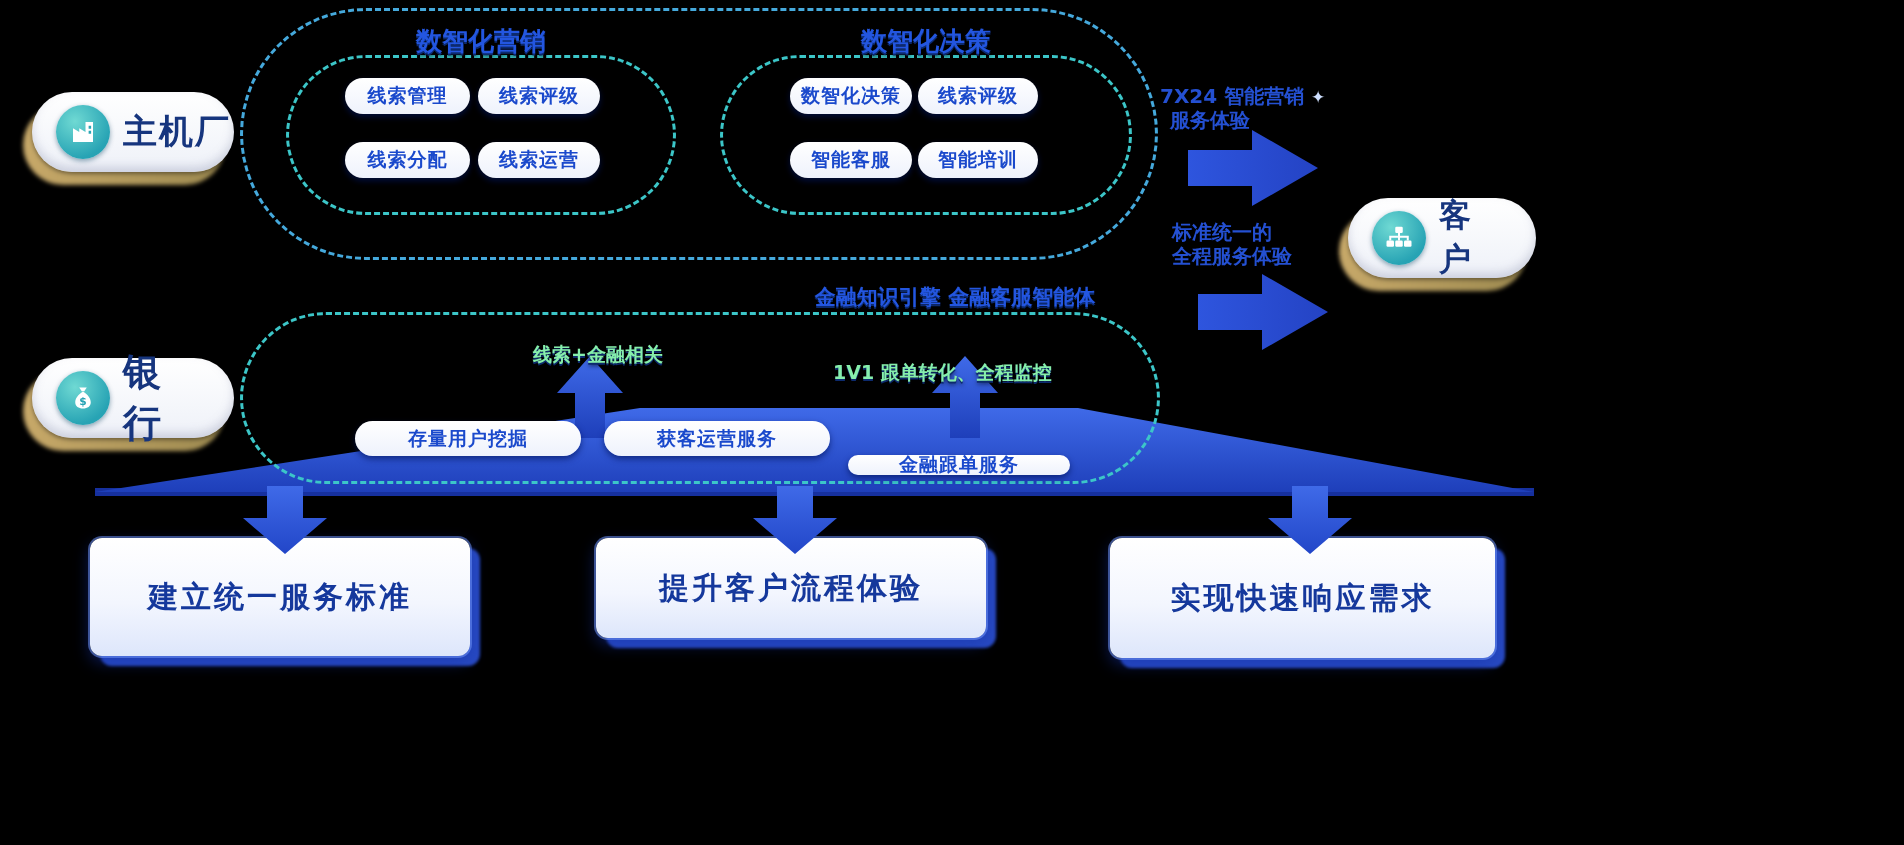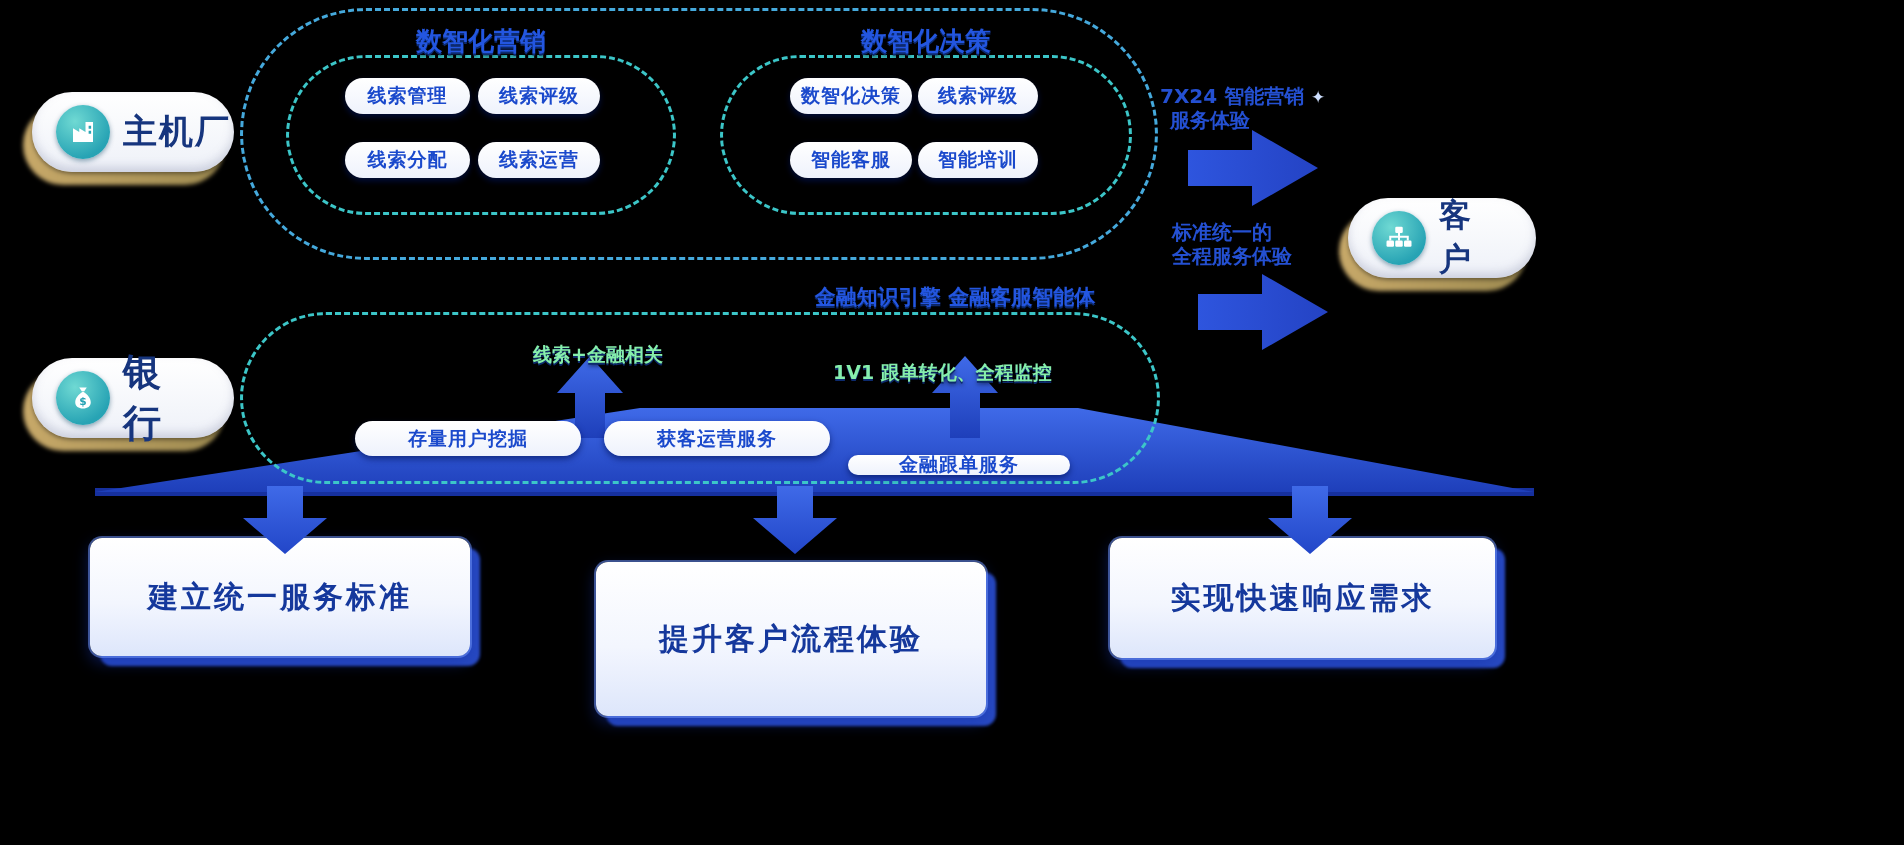--- a/index.html
+++ b/index.html
@@ -173,21 +173,21 @@
           </svg>
       </span>
       <span class="badge-label" style="font-size:32px;">客　户</span>
     </div>
   </div>
 
   <div class="big-card" style="left:90px;top:538px;width:380px;height:118px;">
     <div class="back"></div>
     <div class="front">建立统一服务标准</div>
   </div>
-  <div class="big-card" style="left:596px;top:562px;width:390px;height:154px;">
+  <div class="big-card" style="left:596px;top:538px;width:390px;height:100px;">
     <div class="back"></div>
     <div class="front">提升客户流程体验</div>
   </div>
   <div class="big-card" style="left:1110px;top:538px;width:385px;height:120px;">
     <div class="back"></div>
     <div class="front">实现快速响应需求</div>
   </div>
 
   <svg class="svg-top" width="1904" height="845" viewBox="0 0 1904 845">
     <defs>

